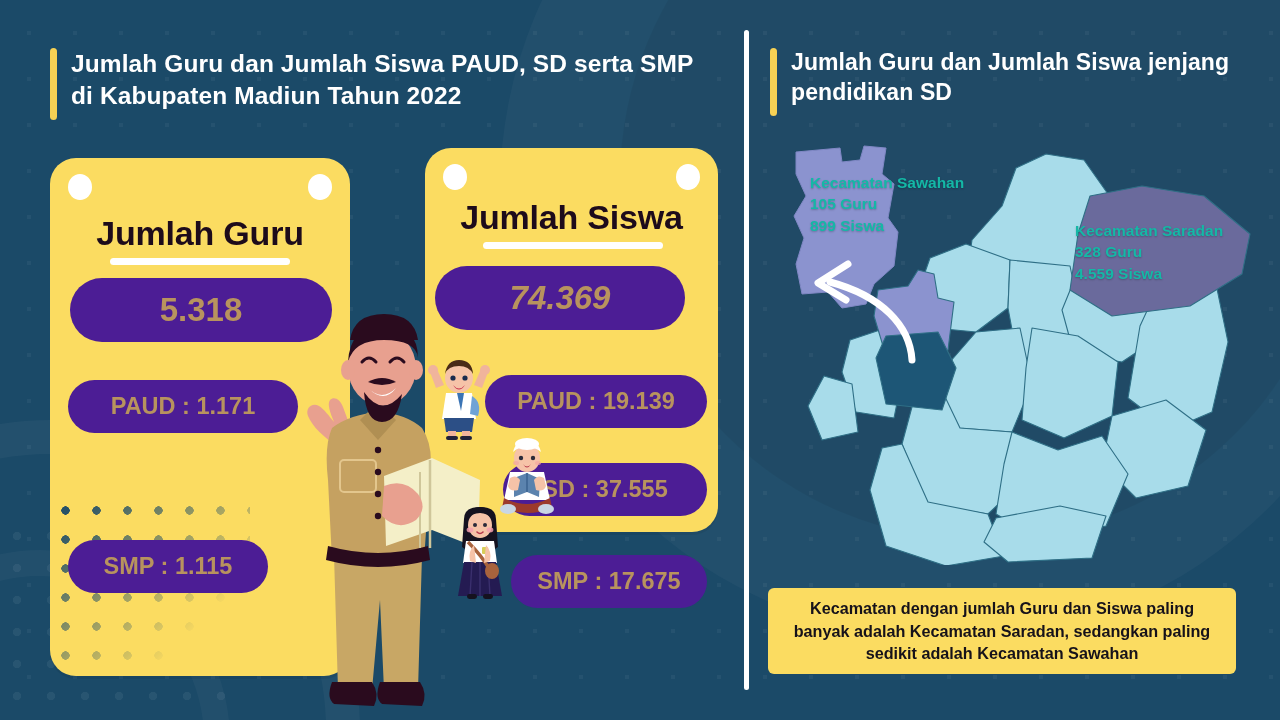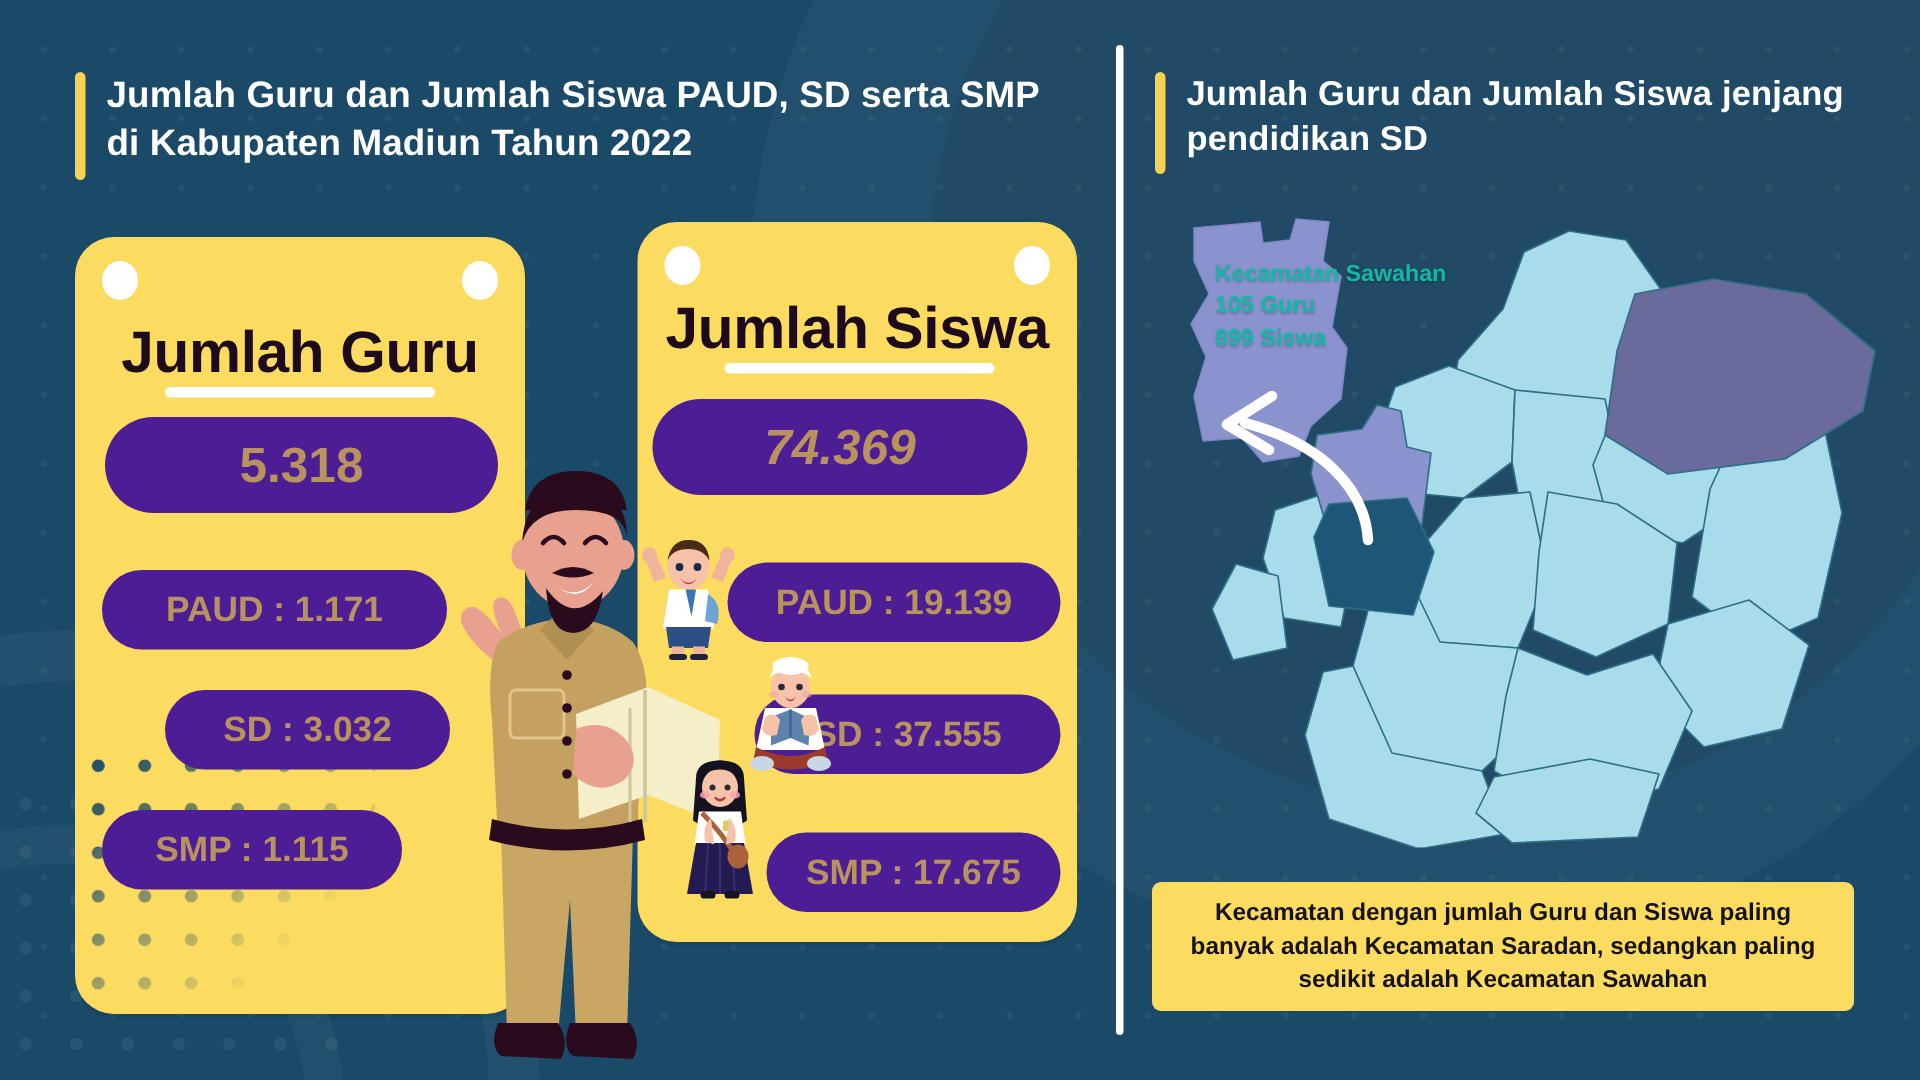--- a/index.html
+++ b/index.html
@@ -63,30 +63,30 @@
     position:absolute; left:744px; top:30px; width:5px; height:660px;
     background:#ffffff; border-radius:3px;
   }
 
   
   .card {
     position:absolute; background:#fbdc61; border-radius:26px;
     box-shadow:0 3px 0 rgba(0,0,0,.06);
   }
   #card-guru  { left:50px;  top:158px; width:300px; height:518px; }
-  #card-siswa { left:425px; top:148px; width:293px; height:480px; }
+  #card-siswa { left:425px; top:148px; width:293px; height:384px; }
   .card .hole {
     position:absolute; top:16px; width:24px; height:26px;
     background:#ffffff; border-radius:50%;
   }
   .card .hole.l { left:18px; }
   .card .hole.r { right:18px; }
   .card-title {
     position:absolute; left:0; right:0; text-align:center;
-    color:#1d0b1b; font-weight:bold; font-size:39px; letter-spacing:-.2px;
+    color:#1d0b1b; font-weight:bold; font-size:34px; letter-spacing:-.2px;
   }
   #card-guru  .card-title { top:56px; }
   #card-siswa .card-title { top:50px; }
   .title-rule {
     position:absolute; height:7px; background:#ffffff; border-radius:5px;
   }
   #card-guru  .title-rule { left:60px;  width:180px; top:100px; }
   #card-siswa .title-rule { left:58px;  width:180px; top:94px; }
 
   .pill {
@@ -173,21 +173,20 @@
   <div class="divider"></div>
 
   <div class="card" id="card-guru">
     <div class="hole l"></div>
     <div class="hole r"></div>
     <div class="card-title">Jumlah Guru</div>
     <div class="title-rule"></div>
     <div class="card-dots"></div>
     <div class="pill big" id="guru-total">5.318</div>
     <div class="pill sub" id="guru-paud">PAUD : 1.171</div>
-    <div class="pill sub" id="guru-sd">SD : 3.032</div>
     <div class="pill sub" id="guru-smp">SMP : 1.115</div>
   </div>
 
   <div class="card" id="card-siswa">
     <div class="hole l"></div>
     <div class="hole r"></div>
     <div class="card-title">Jumlah Siswa</div>
     <div class="title-rule"></div>
     <div class="pill big" id="siswa-total">74.369</div>
     <div class="pill sub" id="siswa-paud">PAUD : 19.139</div>
@@ -344,18 +343,23 @@
       </g>
     </svg>
   </div>
 
   <div class="map-label" id="label-sawahan">
     <div>Kecamatan Sawahan</div>
     <div>105 Guru</div>
     <div>899 Siswa</div>
   </div>
 
+  <div class="map-label" id="label-saradan">
+    <div>Kecamatan Saradan</div>
+    <div>328 Guru</div>
+    <div>4.559 Siswa</div>
+  </div>
 
   <div id="footnote">
     <div class="ftxt">Kecamatan dengan jumlah Guru dan Siswa paling banyak adalah Kecamatan Saradan, sedangkan paling sedikit adalah Kecamatan Sawahan</div>
   </div>
 
 </div>
 
 </body></html>

